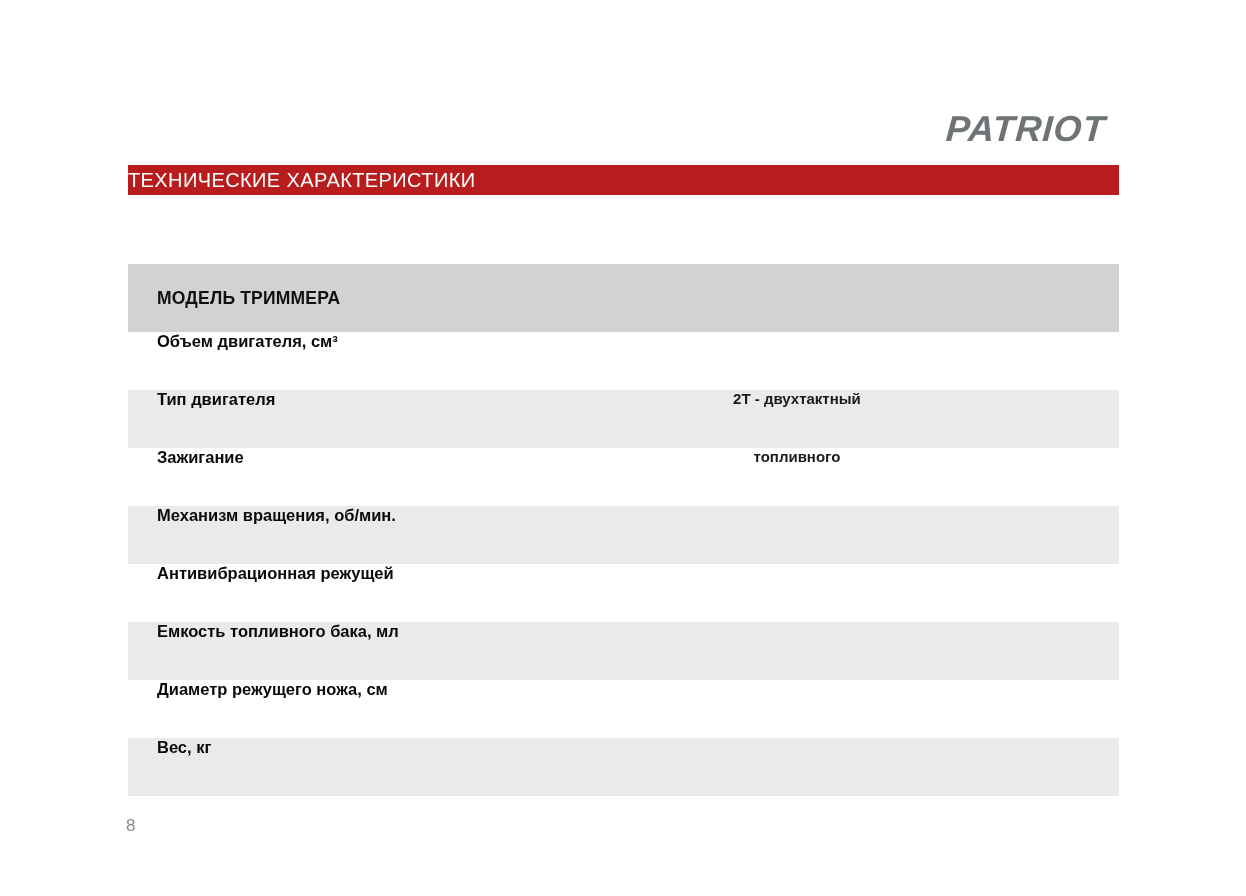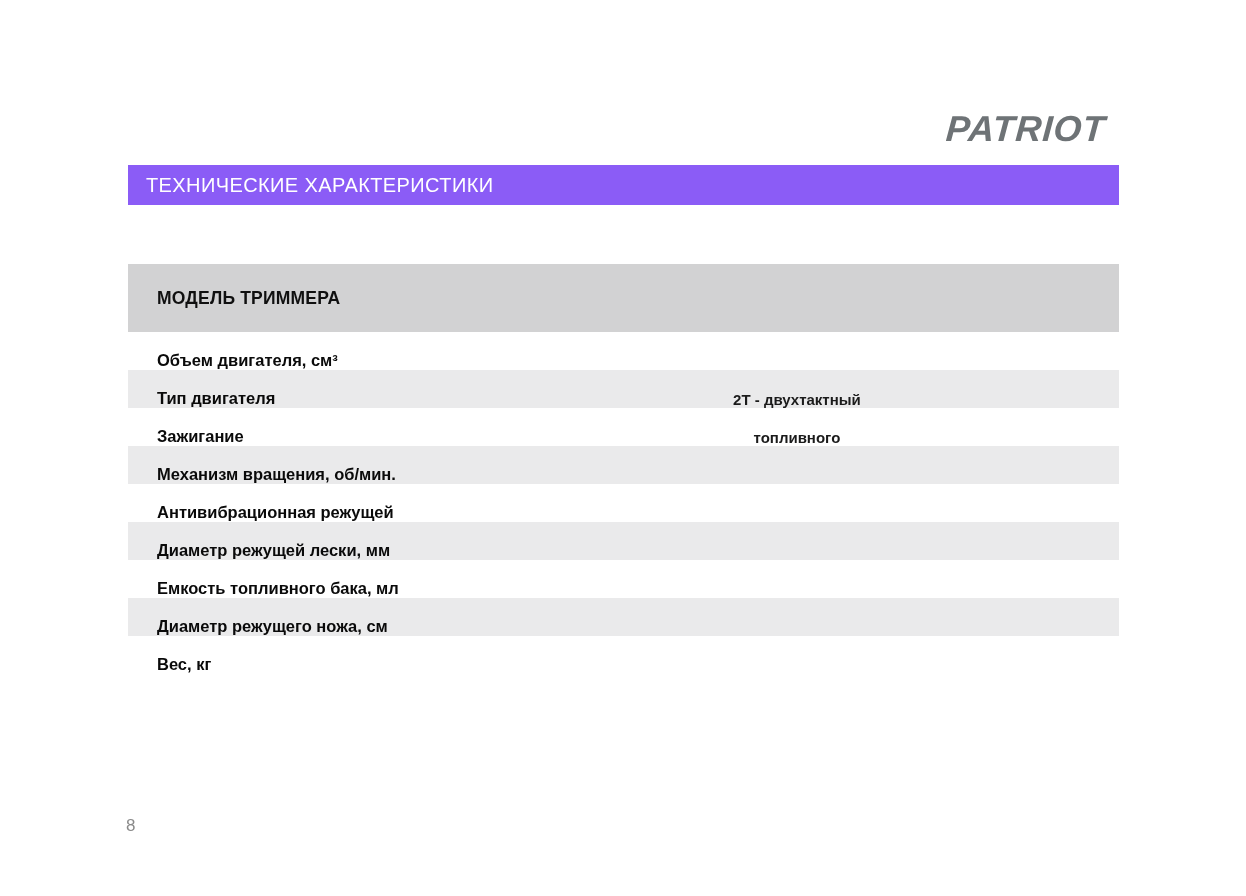--- a/index.html
+++ b/index.html
@@ -25,26 +25,25 @@
     font-style: italic;
     letter-spacing: 1px;
     color: #6e7376;
     transform: skewX(-4deg);
   }
   .title-bar {
     position: absolute;
     left: 128px;
     top: 165px;
     width: 991px;
-    height: 40px;
-    background: #8b5cf6;
+    height: 30px;
+    background: #b91c1c;
     color: #ffffff;
     display: flex;
     align-items: center;
-    padding-left: 18px;
     font-size: 20px;
     letter-spacing: 0.4px;
   }
   .spec-table {
     position: absolute;
     left: 128px;
     top: 264px;
     width: 991px;
   }
   .table-header {
@@ -53,23 +52,23 @@
     display: flex;
     align-items: center;
     padding-left: 29px;
     font-weight: bold;
     font-size: 17.5px;
     color: #101010;
     letter-spacing: 0.2px;
   }
   .row {
     position: relative;
-    height: 38px;
+    height: 58px;
     display: flex;
-    align-items: flex-end;
+    align-items: flex-start;
     padding-left: 29px;
     background: #ffffff;
   }
   .row:nth-child(odd) {
     background: #eaeaeb;
   }
   .row .label {
     font-weight: bold;
     font-size: 16.5px;
     color: #0a0a0a;
@@ -127,24 +126,20 @@
     <div class="row">
       <span class="label">Механизм вращения, об/мин.</span>
       <span class="value"></span>
     </div>
 
     <div class="row">
       <span class="label">Антивибрационная режущей</span>
       <span class="value"></span>
     </div>
 
-    <div class="row">
-      <span class="label">Диаметр режущей лески, мм</span>
-      <span class="value"></span>
-    </div>
 
     <div class="row">
       <span class="label">Емкость топливного бака, мл</span>
       <span class="value"></span>
     </div>
 
     <div class="row">
       <span class="label">Диаметр режущего ножа, см</span>
       <span class="value"></span>
     </div>

